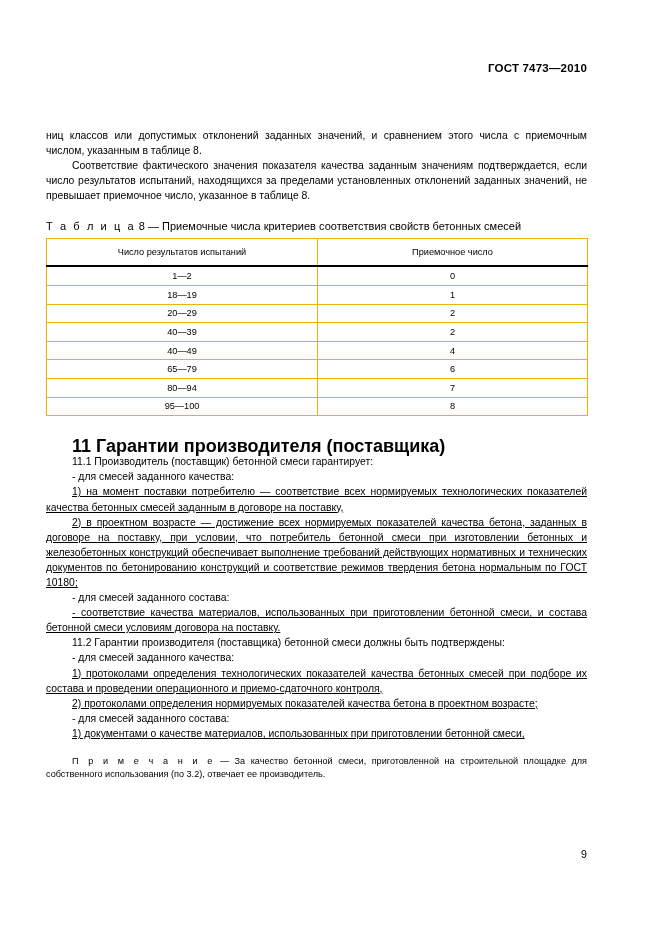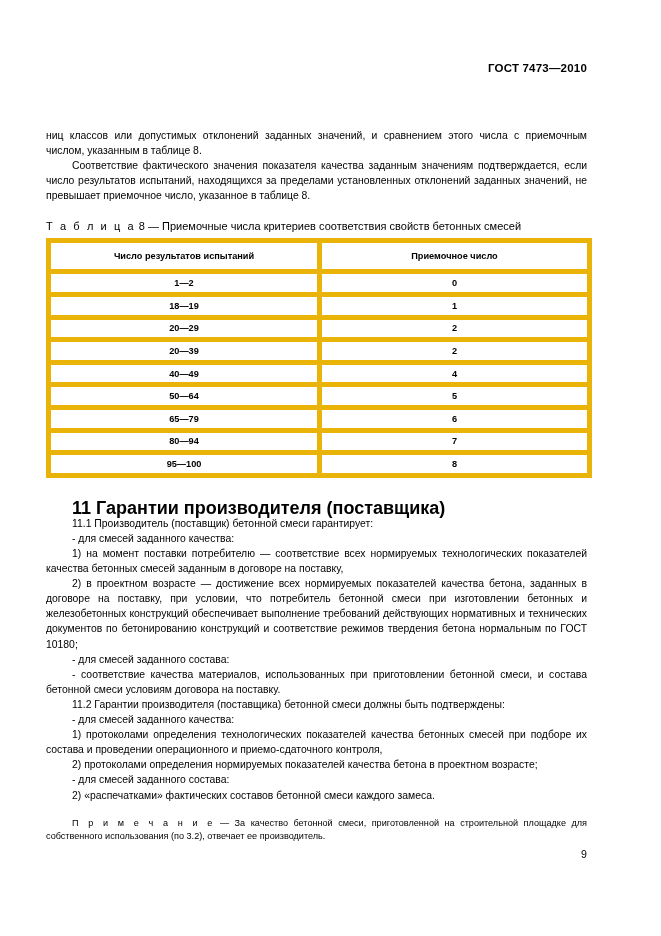--- a/index.html
+++ b/index.html
@@ -45,20 +45,21 @@
     line-height: 15.1px;
     text-align: justify;
     text-justify: inter-word;
     hyphens: manual;
   }
   p.indent {
     text-indent: 26px;
   }
   p.hang {
     text-indent: 26px;
+    text-decoration: underline;
   }
   
   .table-caption {
     margin-top: 17px;
     font-size: 11px;
     line-height: 13px;
     white-space: nowrap;
   }
   .caption-word {
     letter-spacing: 2.1px;
@@ -67,24 +68,24 @@
   table.gost-table {
     margin-top: 5px;
     border-collapse: collapse;
     width: 541px;
     table-layout: fixed;
   }
   table.gost-table col.c1 { width: 271px; }
   table.gost-table col.c2 { width: 270px; }
   table.gost-table th,
   table.gost-table td {
-    border: 5px solid #eab308;
+    border: 1px solid #eab308;
     text-align: center;
     font-size: 9.2px;
-    font-weight: bold;
+    font-weight: normal;
     padding: 0;
     height: 17.6px;
     vertical-align: middle;
   }
   table.gost-table thead th {
     height: 26px;
     border-bottom: 2px solid #000000;
   }
   
   h2.section-title {
@@ -151,30 +152,26 @@
         </tr>
         <tr>
           <td>18—19</td>
           <td>1</td>
         </tr>
         <tr>
           <td>20—29</td>
           <td>2</td>
         </tr>
         <tr>
-          <td>20—39</td>
+          <td>40—39</td>
           <td>2</td>
         </tr>
         <tr>
           <td>40—49</td>
           <td>4</td>
-        </tr>
-        <tr>
-          <td>50—64</td>
-          <td>5</td>
         </tr>
         <tr>
           <td>65—79</td>
           <td>6</td>
         </tr>
         <tr>
           <td>80—94</td>
           <td>7</td>
         </tr>
         <tr>
@@ -190,21 +187,21 @@
     <p class="body indent">- для смесей заданного качества:</p>
     <p class="body hang">1)  на момент поставки потребителю — соответствие всех нормируемых технологических показателей качества бетонных смесей заданным в договоре на поставку,</p>
     <p class="body hang">2)  в проектном возрасте — достижение всех нормируемых показателей качества бетона, заданных в договоре на поставку, при условии, что потребитель бетонной смеси при изготовлении бетонных и железобетонных конструкций обеспечивает выполнение требований действующих нормативных и технических документов по бетонированию конструкций и соответствие режимов твердения бетона нормальным по ГОСТ 10180;</p>
     <p class="body indent">- для смесей заданного состава:</p>
     <p class="body hang">- соответствие качества материалов, использованных при приготовлении бетонной смеси, и состава бетонной смеси условиям договора на поставку.</p>
     <p class="body indent">11.2  Гарантии производителя (поставщика) бетонной смеси должны быть подтверждены:</p>
     <p class="body indent">- для смесей заданного качества:</p>
     <p class="body hang">1)  протоколами определения технологических показателей качества бетонных смесей при подборе их состава и проведении операционного и приемо-сдаточного контроля,</p>
     <p class="body hang">2)  протоколами определения нормируемых показателей качества бетона в проектном возрасте;</p>
     <p class="body indent">- для смесей заданного состава:</p>
-    <p class="body hang">2)  «распечатками» фактических составов бетонной смеси каждого замеса.</p>
+    <p class="body hang">1)  документами о качестве материалов, использованных при приготовлении бетонной смеси,</p>
 
     <div class="note note-body-first">
       <span class="note-lead">П р и м е ч а н и е</span>
       <span>— За качество бетонной смеси, приготовленной на строительной площадке для собственного использования (по 3.2), отвечает ее производитель.</span>
     </div>
 
   </div>
 
   <div class="folio">9</div>
 

